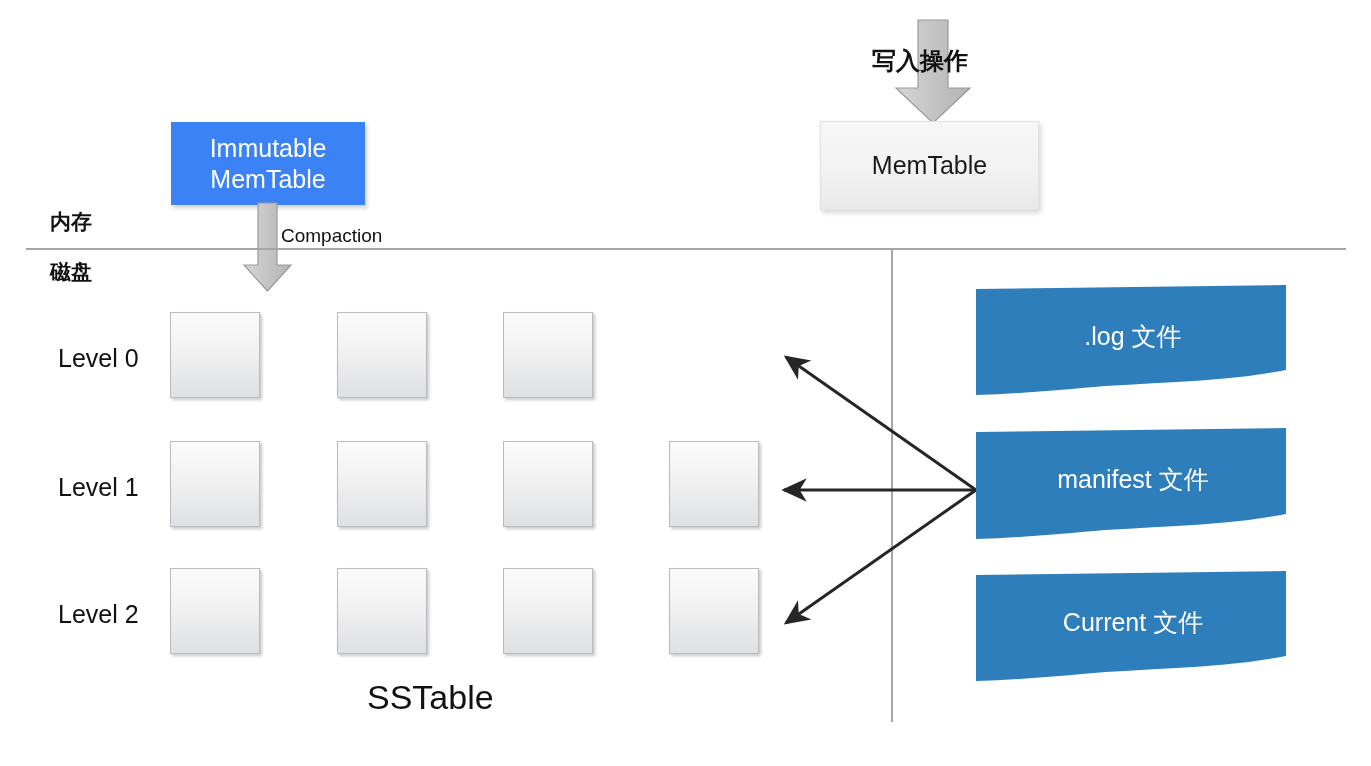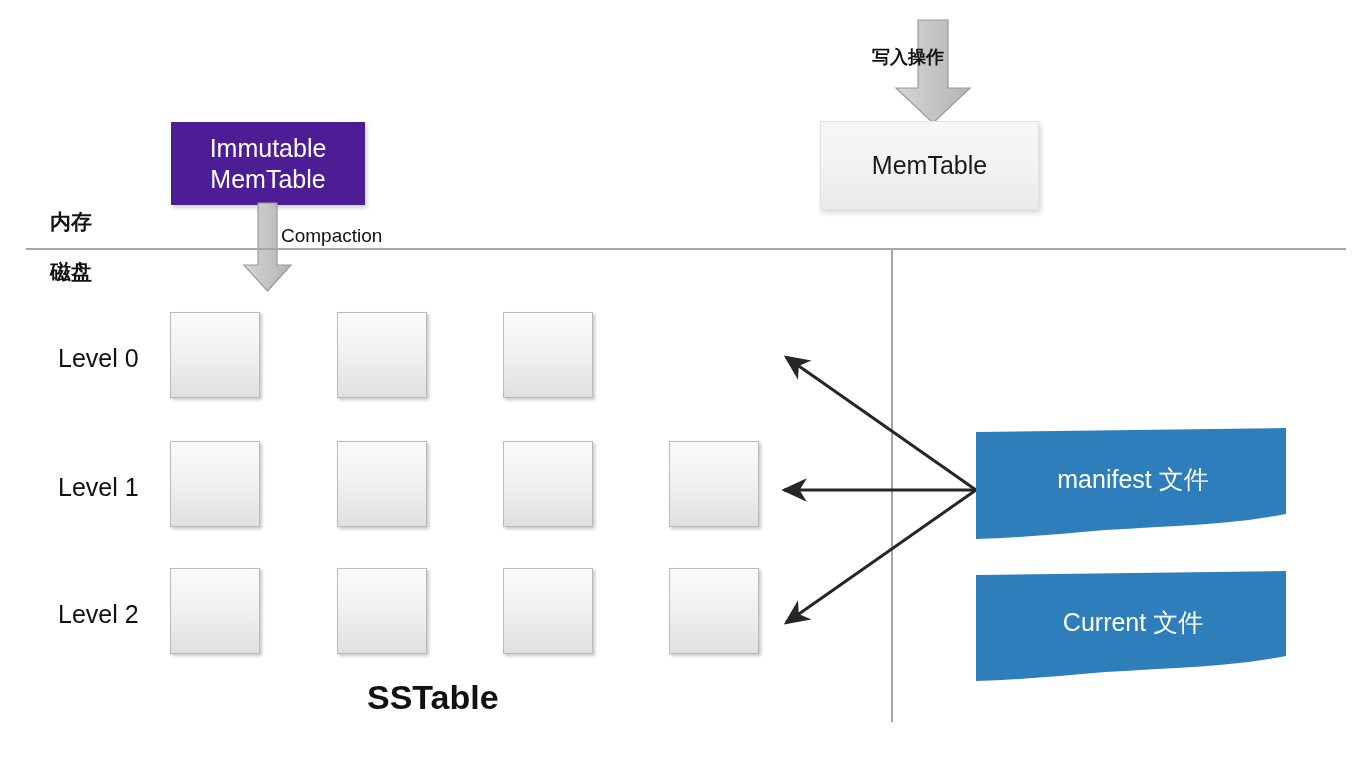--- a/index.html
+++ b/index.html
@@ -10,21 +10,21 @@
     font-family:"Liberation Sans","DejaVu Sans",sans-serif;
     overflow:hidden;
     position:relative;
   }
   #stage{position:absolute;left:0;top:0;width:1371px;height:766px;}
 
   .abs{position:absolute;}
 
   
   .blue-box{
-    background:#4c1d95;
+    background:#3b82f6;
     color:#ffffff;
     display:flex;align-items:center;justify-content:center;
     text-align:center;
     line-height:1.22;
     font-size:25px;
     font-weight:400;
     box-shadow:2px 3px 4px rgba(0,0,0,0.18);
   }
 
   
@@ -44,21 +44,21 @@
     display:flex;align-items:center;justify-content:center;
     font-size:20px;color:#1a1a1a;
     box-shadow:2px 2px 3px rgba(0,0,0,0.22);
   }
 
   
   .lbl{color:#111111;white-space:nowrap;}
   .lbl-level{font-size:25px;}
   .lbl-cn-bold{font-size:21px;font-weight:700;font-family:"DejaVu Sans",sans-serif;text-align:right;}
   .lbl-compaction{font-size:19px;text-align:right;}
-  .lbl-write{font-size:18px;font-weight:700;font-family:Liberation Sans, sans-serif;}
+  .lbl-write{font-size:24px;font-weight:700;font-family:Liberation Sans, sans-serif;}
   .lbl-sstable{font-size:34px;}
 
   
   .hline{background:#a6a6a6;height:2px;}
   .vline{background:#a6a6a6;width:2px;}
 
   
   .banner-text{
     position:absolute;left:0;right:0;
     text-align:center;color:#ffffff;
@@ -128,38 +128,44 @@
   <div class="abs sst-box" style="left:170px;top:441px;width:88px;height:84px;"></div>
   <div class="abs sst-box" style="left:337px;top:441px;width:88px;height:84px;"></div>
   <div class="abs sst-box" style="left:503px;top:441px;width:88px;height:84px;"></div>
   <div class="abs sst-box" style="left:669px;top:441px;width:88px;height:84px;"></div>
 
   <div class="abs sst-box" style="left:170px;top:568px;width:88px;height:84px;"></div>
   <div class="abs sst-box" style="left:337px;top:568px;width:88px;height:84px;"></div>
   <div class="abs sst-box" style="left:503px;top:568px;width:88px;height:84px;"></div>
   <div class="abs sst-box" style="left:669px;top:568px;width:88px;height:84px;"></div>
 
-  <div class="abs lbl lbl-sstable" style="left:367px;top:678px;font-weight:bold;">SSTable</div>
+  <div class="abs lbl lbl-sstable" style="left:367px;top:678px;">SSTable</div>
 
   <div class="abs" style="left:770px;top:340px;width:230px;height:300px;">
     <svg width="230" height="300" viewBox="0 0 230 300">
       <defs>
         <marker id="arrowHead" markerWidth="9" markerHeight="9" refX="7.6" refY="4.5" orient="auto" markerUnits="strokeWidth">
           <path d="M 8.5,4.5 L 0,0.6 L 2.4,4.5 L 0,8.4 Z" fill="#262626"></path>
         </marker>
       </defs>
 
       <line x1="206" y1="150" x2="16" y2="17" stroke="#262626" stroke-width="3" marker-end="url(#arrowHead)"></line>
 
       <line x1="206" y1="150" x2="14" y2="150" stroke="#262626" stroke-width="3" marker-end="url(#arrowHead)"></line>
 
       <line x1="206" y1="150" x2="16" y2="283" stroke="#262626" stroke-width="3" marker-end="url(#arrowHead)"></line>
     </svg>
   </div>
 
+  <div class="abs" style="left:972px;top:282px;width:322px;height:118px;">
+    <svg width="322" height="118" viewBox="0 0 322 118">
+      <path d="M 4,7 L 314,3 L 314,88 C 248,101 176,100 110,106 C 76,109 40,112 4,113 Z" fill="#2E7EBB"></path>
+    </svg>
+    <div class="banner-text" style="top:38px;">.log 文件</div>
+  </div>
 
   <div class="abs" style="left:972px;top:425px;width:322px;height:120px;">
     <svg width="322" height="120" viewBox="0 0 322 120">
       <path d="M 4,7 L 314,3 L 314,89 C 248,102 176,101 110,107 C 76,110 40,113 4,114 Z" fill="#2E7EBB"></path>
     </svg>
     <div class="banner-text" style="top:38px;">manifest 文件</div>
   </div>
 
   <div class="abs" style="left:972px;top:568px;width:322px;height:118px;">
     <svg width="322" height="118" viewBox="0 0 322 118">

